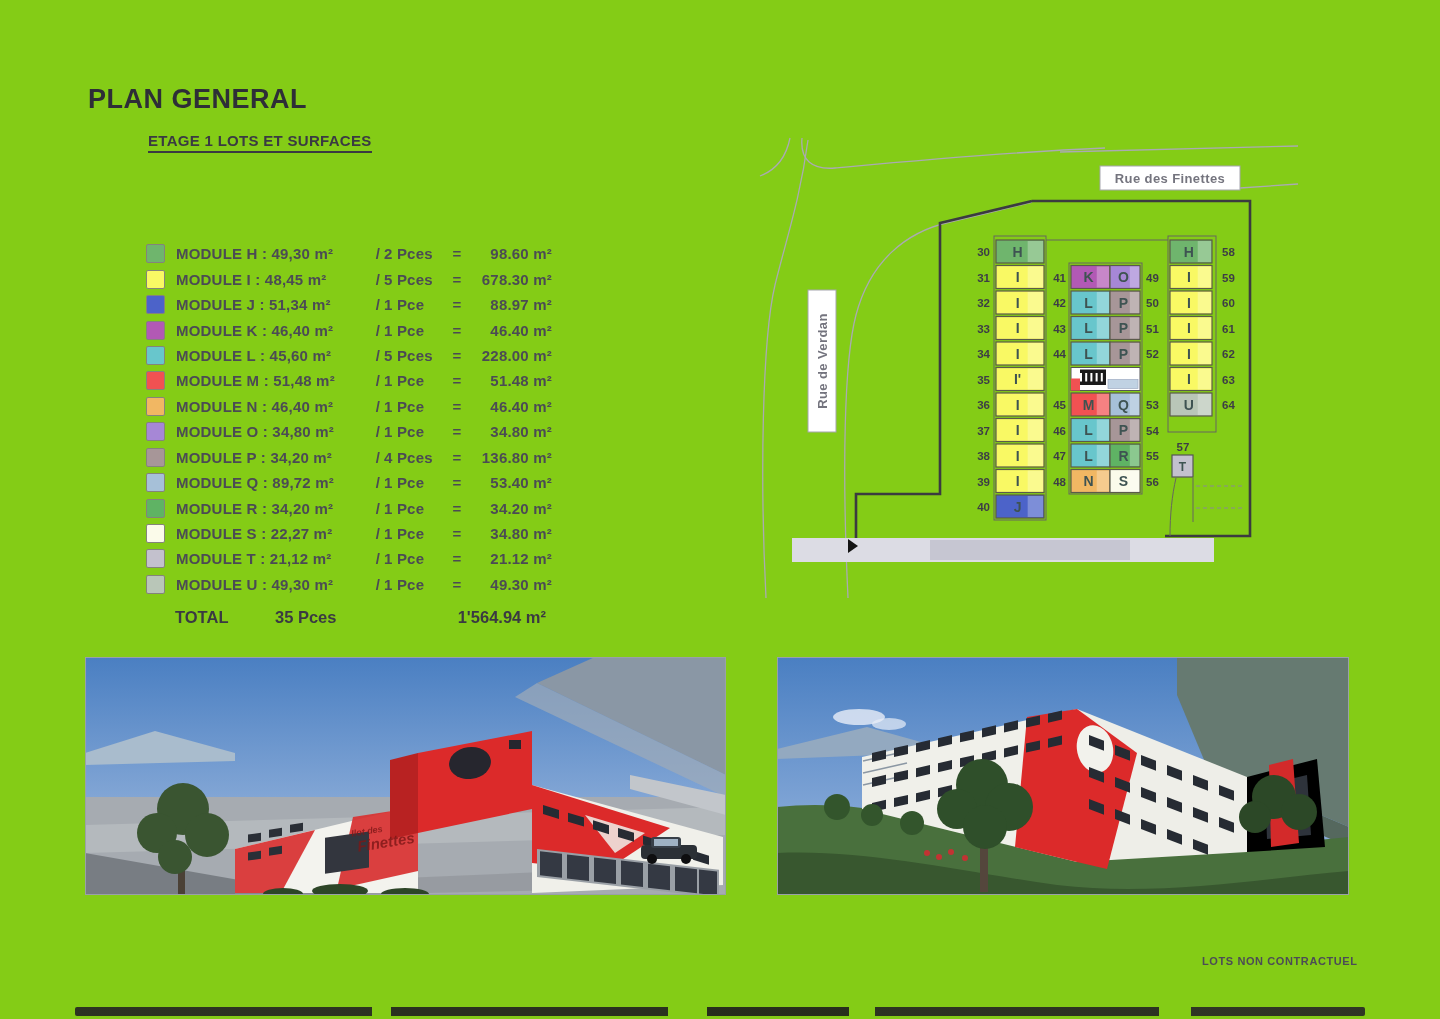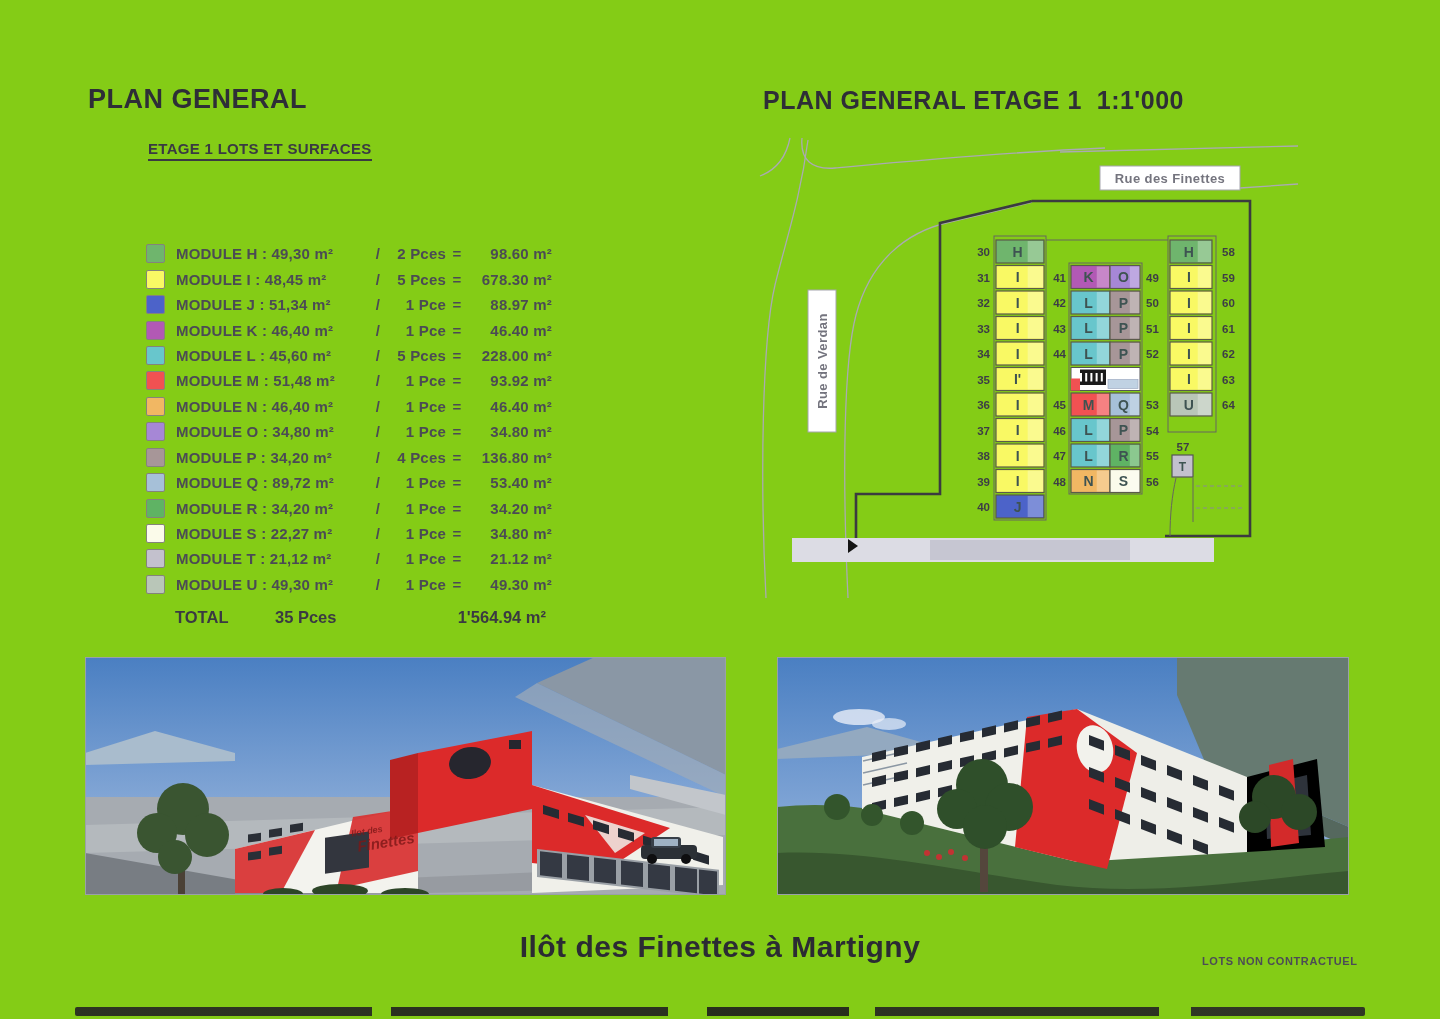--- a/index.html
+++ b/index.html
@@ -6,21 +6,21 @@
   .canvas{position:relative;width:1440px;height:1019px;background:#84cc16;overflow:hidden;
           font-family:"Liberation Sans",sans-serif;color:#34343d;}
   .abs{position:absolute;}
   .h1{font-size:27px;font-weight:700;letter-spacing:.5px;color:#2e2e37;white-space:pre;}
   .sub{font-size:15px;font-weight:700;letter-spacing:.3px;color:#3a3a42;
        border-bottom:2px solid #3a3a42;padding-bottom:2px;display:inline-block;}
   
   .lrow{display:grid;grid-template-columns:20px 10px 196px 12px 62px 22px 84px;align-items:center;height:25.45px;}
   .lsw{width:19px;height:19px;border:1px solid #84847a;border-radius:2px;box-sizing:border-box;}
   .ltxt{font-size:15px;font-weight:600;color:#4b4b54;letter-spacing:.2px;white-space:nowrap;}
-  .lsl{text-align:center;} .lpc{text-align:right;} .leq{text-align:center;} .ltot{text-align:right;}
+  .lsl{text-align:center;} .lpc{} .leq{text-align:center;} .ltot{text-align:right;}
   .totrow{display:flex;align-items:center;font-size:16.5px;font-weight:700;color:#3a3a42;width:400px;}
   .totrow .t1{margin-left:29px;width:100px;} .totrow .t2{width:112px;} .totrow .t3{flex:1;text-align:right;}
   
   .plan-num{font:600 11.5px "Liberation Sans",sans-serif;fill:#3d3d46;}
   .plan-letter{font:700 14px "Liberation Sans",sans-serif;fill:#3e5352;}
   .plan-letter-sm{font:700 12px "Liberation Sans",sans-serif;fill:#3e5352;}
   .street{font:600 13px "Liberation Sans",sans-serif;fill:#74747e;letter-spacing:.4px;}
   .graffiti{font:italic 700 15px "Liberation Sans",sans-serif;fill:#7c1717;opacity:.8;}
   .graffiti-sm{font:italic 700 9px "Liberation Sans",sans-serif;fill:#7c1717;opacity:.8;}
   .footer-title{font-size:30px;font-weight:700;letter-spacing:.5px;color:#2b2b33;text-align:center;}
@@ -30,24 +30,23 @@
     transparent 46% 49%,#1d1d1d 49% 60%,transparent 60% 62%,#232323 62% 84%,
     transparent 84% 86.5%,#262626 86.5% 100%);}
   svg{display:block;}
 </style>
 </head>
 <body>
 
 <div class="canvas">
 
   <div class="abs h1" style="left:88px;top:84px;">PLAN GENERAL</div>
-  <div class="abs" style="left:148px;top:140px;">
+  <div class="abs" style="left:148px;top:132px;">
     <span class="sub">ETAGE 1 LOTS ET SURFACES</span>
   </div>
-  <div class="abs h1" style="left:763px;top:86px;font-size:25px;">PLAN GENERAL ETAGE 1  1:1'000</div>
 
   <div class="abs" style="left:146px;top:241px;" id="legend">
     <div class="lrow">
       <span class="lsw" style="background: rgb(111, 181, 109);"></span>
       <span></span>
       <span class="ltxt lname">MODULE H : 49,30 m²</span>
       <span class="ltxt lsl">/</span>
       <span class="ltxt lpc">2 Pces</span>
       <span class="ltxt leq">=</span>
       <span class="ltxt ltot">98.60 m²</span>
@@ -93,21 +92,21 @@
       <span class="ltxt ltot">228.00 m²</span>
     </div>
 
     <div class="lrow">
       <span class="lsw" style="background: rgb(241, 81, 82);"></span>
       <span></span>
       <span class="ltxt lname">MODULE M : 51,48 m²</span>
       <span class="ltxt lsl">/</span>
       <span class="ltxt lpc">1 Pce</span>
       <span class="ltxt leq">=</span>
-      <span class="ltxt ltot">93.92 m²</span>
+      <span class="ltxt ltot">51.48 m²</span>
     </div>
 
     <div class="lrow">
       <span class="lsw" style="background: rgb(241, 183, 99);"></span>
       <span></span>
       <span class="ltxt lname">MODULE N : 46,40 m²</span>
       <span class="ltxt lsl">/</span>
       <span class="ltxt lpc">1 Pce</span>
       <span class="ltxt leq">=</span>
       <span class="ltxt ltot">46.40 m²</span>
@@ -558,17 +557,16 @@
         <circle cx="478" cy="160" r="16"></circle>
     </g>
     <g fill="#33552c">
       <circle cx="60" cy="150" r="13"></circle>
         <circle cx="95" cy="158" r="11"></circle>
         <circle cx="135" cy="166" r="12"></circle>
     </g>
     <rect x=".5" y=".5" width="571" height="237" fill="none" stroke="#9aa0a8"></rect>
   </svg>
 
-  <div class="abs footer-title" style="left:360px;top:930px;width:720px;">Ilôt des Finettes à Martigny</div>
   <div class="abs footer-note" style="left:1202px;top:955px;">LOTS NON CONTRACTUEL</div>
 
   <div class="abs scanband" style="left:75px;top:1007px;width:1290px;"></div>
 </div>
 
 </body></html>

